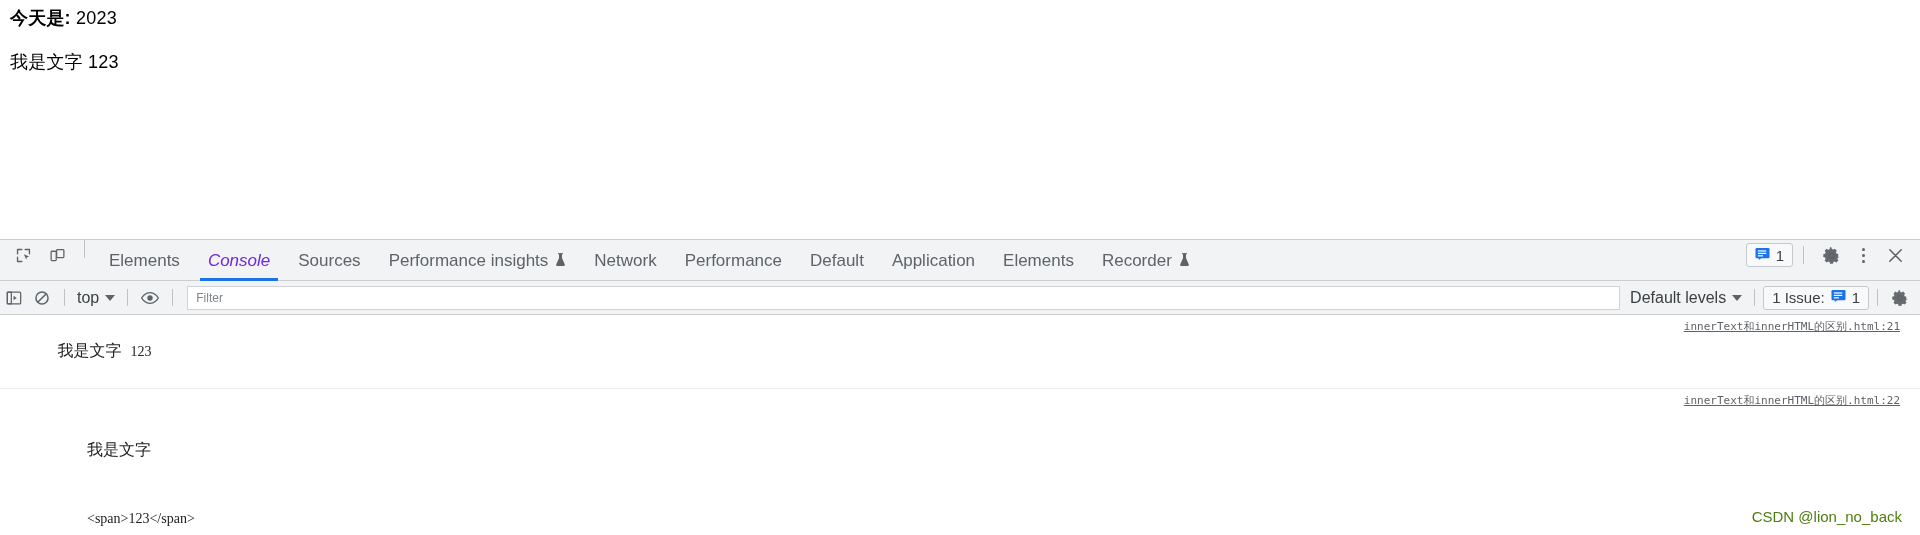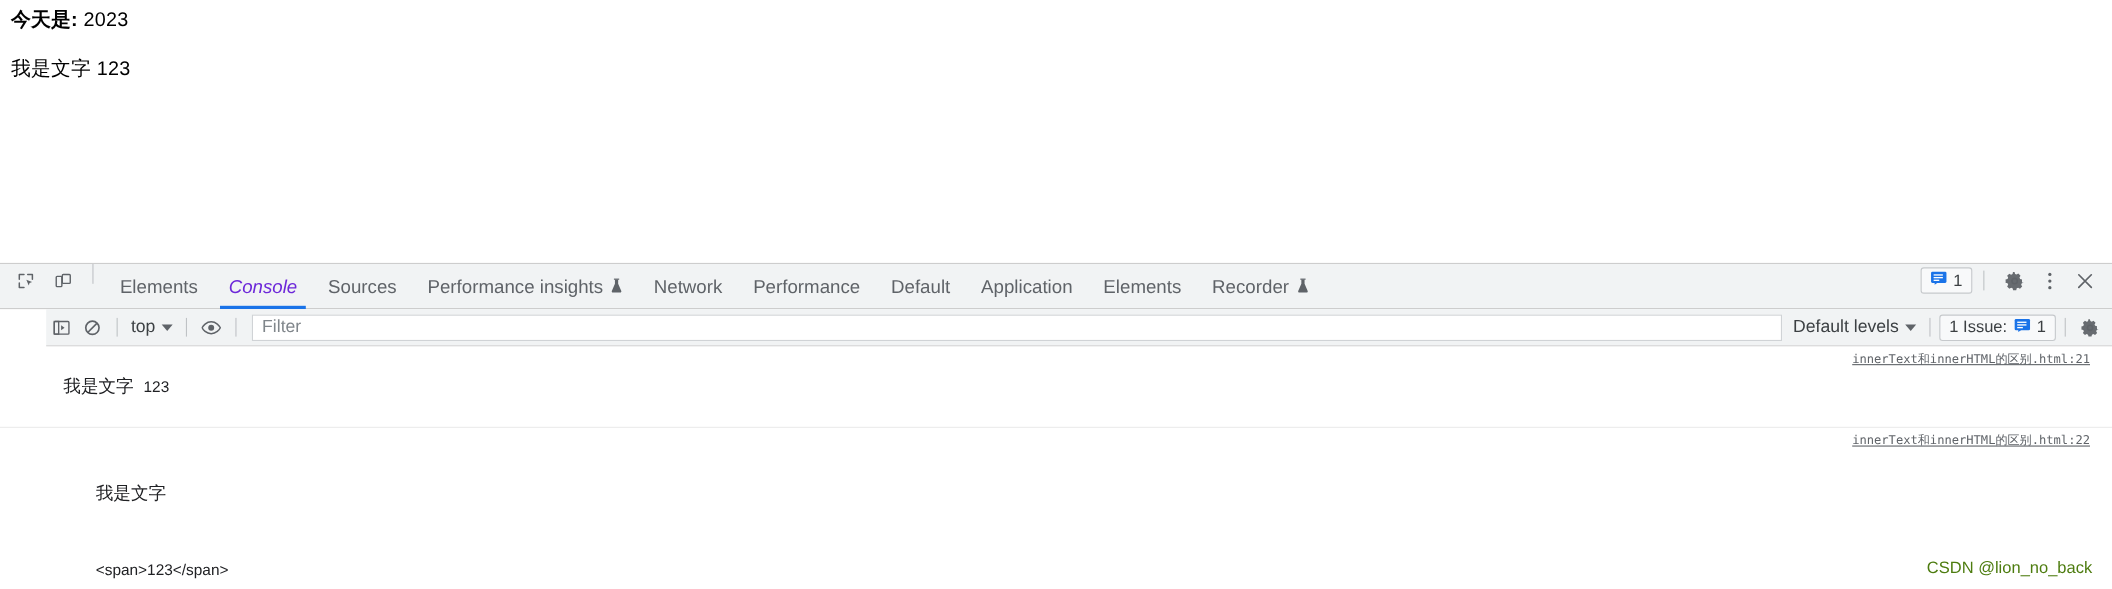--- a/index.html
+++ b/index.html
@@ -118,21 +118,20 @@
 
   
   #console-toolbar {
     position: relative;
     height: 34px;
     background: #f1f3f4;
     border-bottom: 1px solid #cdcdcd;
     display: flex;
     align-items: center;
     white-space: nowrap;
-    margin-left: 42px;
   }
   .ct-btn {
     width: 28px; height: 26px;
     display: inline-flex; align-items: center; justify-content: center;
     flex: 0 0 auto;
   }
   .ct-sep { width: 1px; height: 17px; background: #bfc2c5; margin: 0 8px; flex:0 0 auto; }
   .ct-select {
     display: inline-flex; align-items: center; gap: 6px;
     font-size: 16px; color: #3c4043; padding: 0 4px;
@@ -145,21 +144,21 @@
     border-top: 6px solid #5f6368;
     display: inline-block;
   }
   #filter-input {
     flex: 1 1 auto;
     height: 24px;
     margin: 0 6px;
     border: 1px solid #d0d3d6;
     background: #ffffff;
     border-radius: 0;
-    font-size: 16px;
+    font-size: 12px;
     color: #80868b;
     padding: 0 8px;
     font-family: "Liberation Sans", sans-serif;
     line-height: 22px;
     overflow: hidden;
   }
   #console-toolbar-right {
     display: flex; align-items: center; flex: 0 0 auto; padding-right: 6px;
   }
 
@@ -176,21 +175,21 @@
     min-height: 22px;
   }
   .console-msg {
     font-size: 16px;
     color: #202124;
     white-space: pre-wrap;
     line-height: 22px;
     padding-right: 400px;
   }
   .mono {
-    font-family: Liberation Sans, sans-serif;
+    font-family: Liberation Serif, serif;
     font-size: 14px;
   }
   .src-link {
     position: absolute;
     right: 20px;
     top: 4px;
     font-family: "DejaVu Sans Mono", "Liberation Mono", monospace;
     font-size: 11px;
     color: #5f6368;
     text-decoration: underline;

